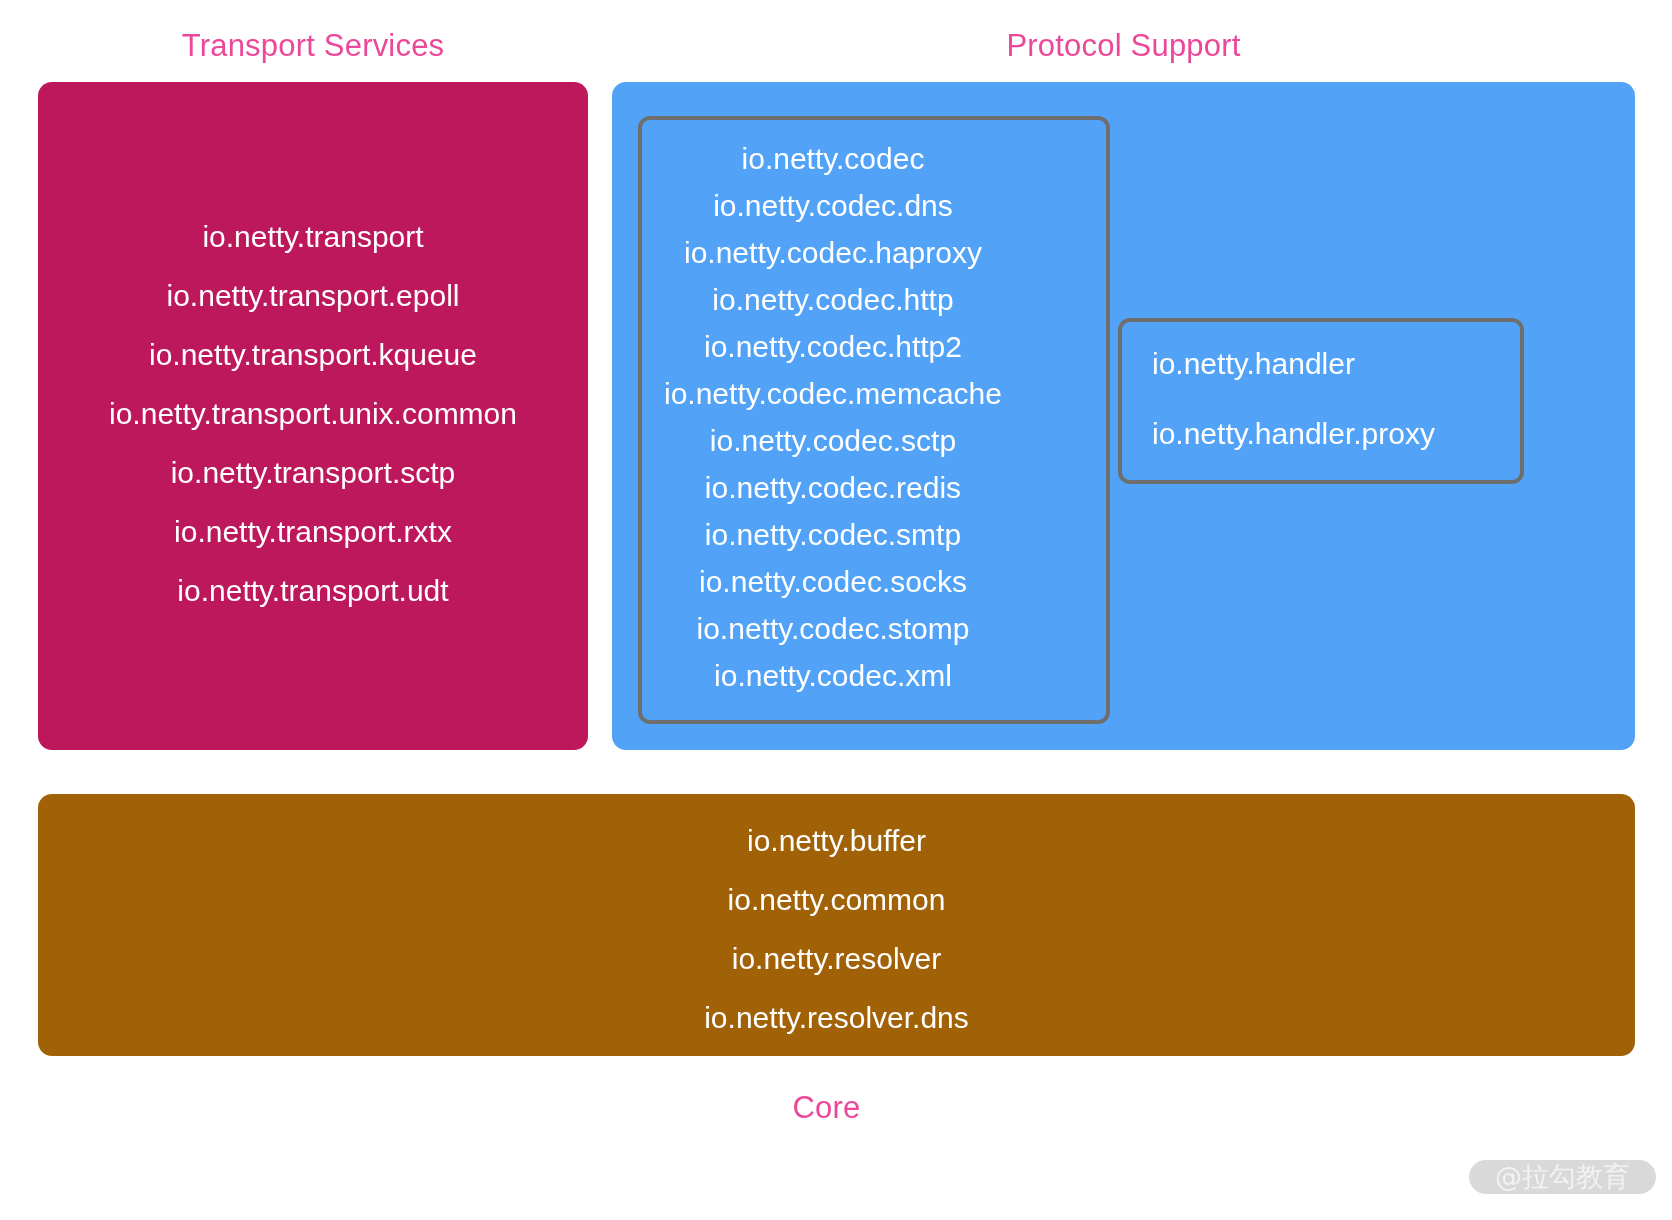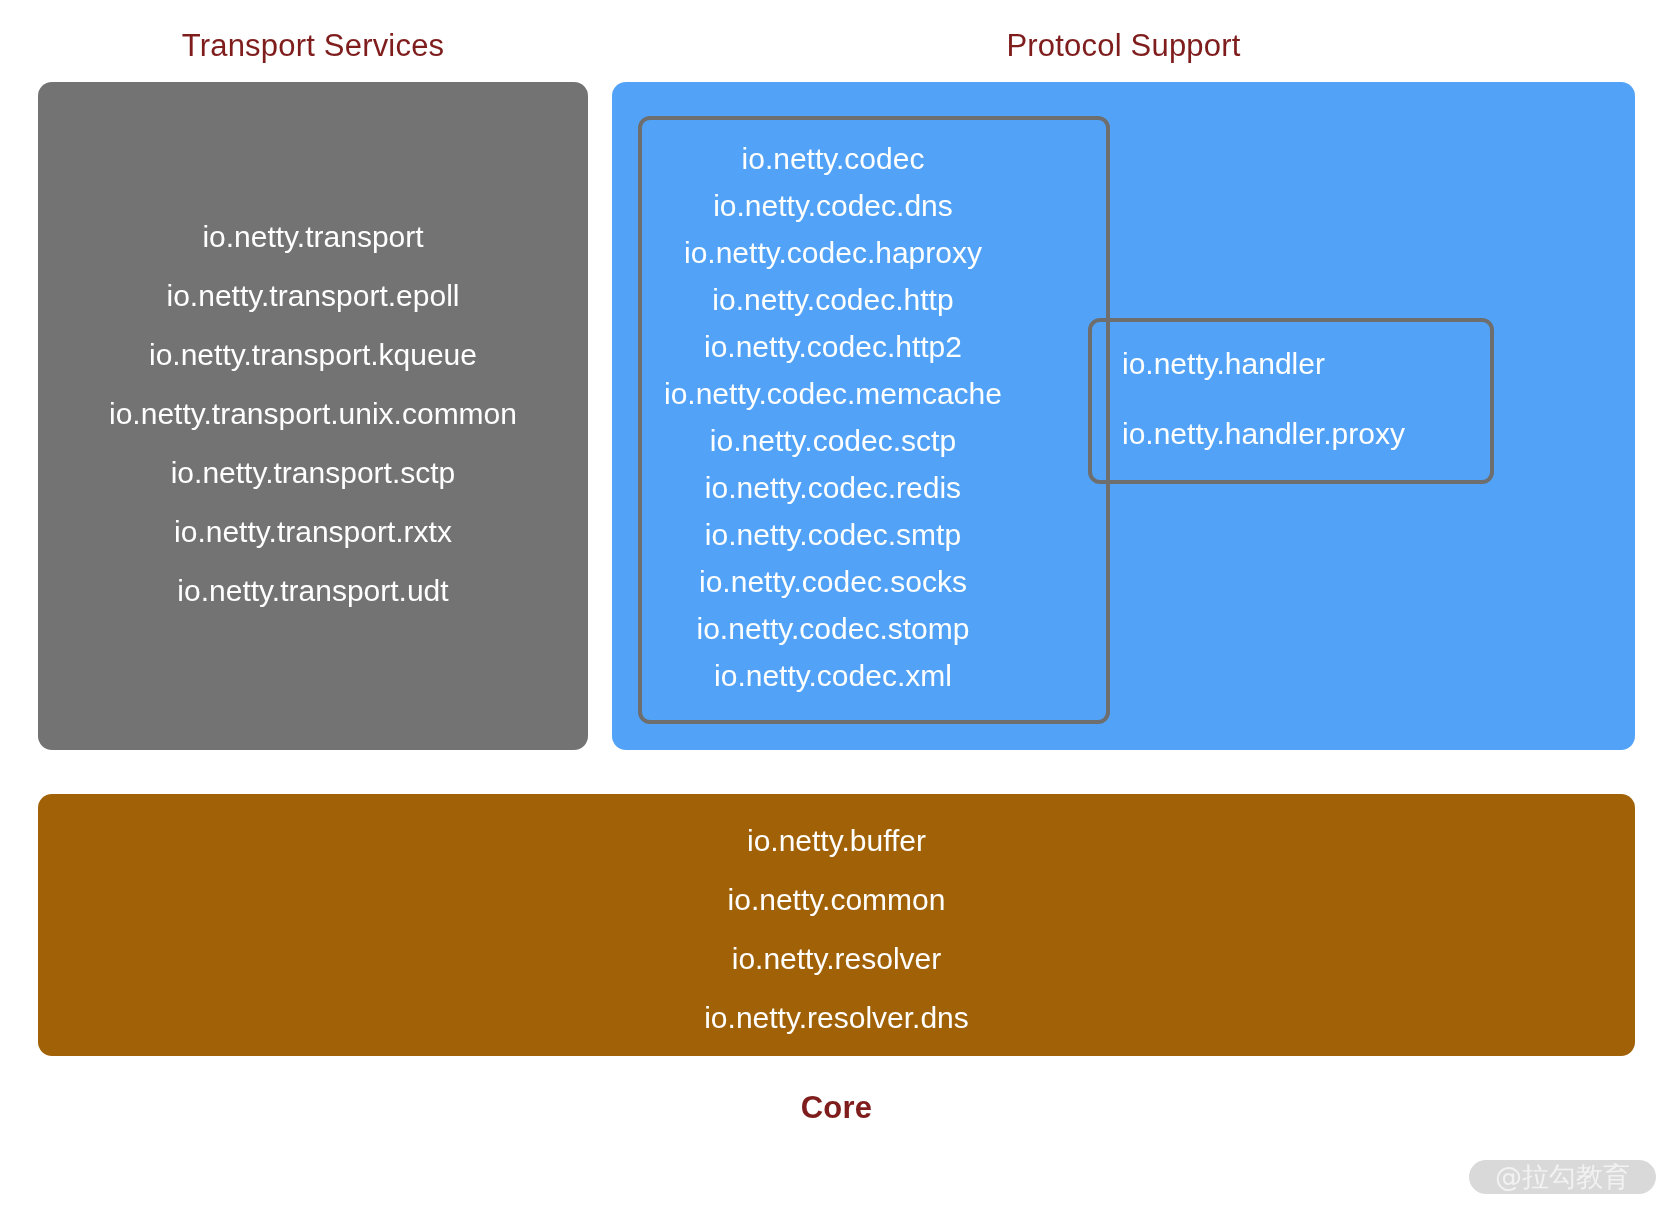--- a/index.html
+++ b/index.html
@@ -16,56 +16,55 @@
   }
 
   .canvas {
     position: absolute;
     inset: 0;
   }
 
   
   .heading {
     position: absolute;
-    color: #7f1d1d;
+    color: #ec4899;
     font-size: 31px;
     font-weight: 400;
     letter-spacing: 0.2px;
     white-space: nowrap;
     text-align: center;
   }
   #heading-transport {
     left: 38px;
     top: 28px;
     width: 550px;
   }
   #heading-protocol {
     left: 612px;
     top: 28px;
     width: 1023px;
   }
   #heading-core {
-    left: 38px;
+    left: 28px;
     top: 1090px;
     width: 1597px;
-    font-weight: bold;
   }
 
   
   .panel {
     position: absolute;
     border-radius: 14px;
     box-sizing: border-box;
   }
   #panel-transport {
     left: 38px;
     top: 82px;
     width: 550px;
     height: 668px;
-    background: #737373;
+    background: #be185d;
   }
   #panel-protocol {
     left: 612px;
     top: 82px;
     width: 1023px;
     height: 668px;
     background: #52a3f7;
   }
   #panel-core {
     left: 38px;
@@ -82,21 +81,21 @@
     border-radius: 12px;
     box-sizing: border-box;
   }
   #group-codec {
     left: 26px;
     top: 34px;
     width: 472px;
     height: 608px;
   }
   #group-handler {
-    left: 476px;
+    left: 506px;
     top: 236px;
     width: 406px;
     height: 166px;
   }
 
   
   .pkg-list {
     position: absolute;
     list-style: none;
     margin: 0;

